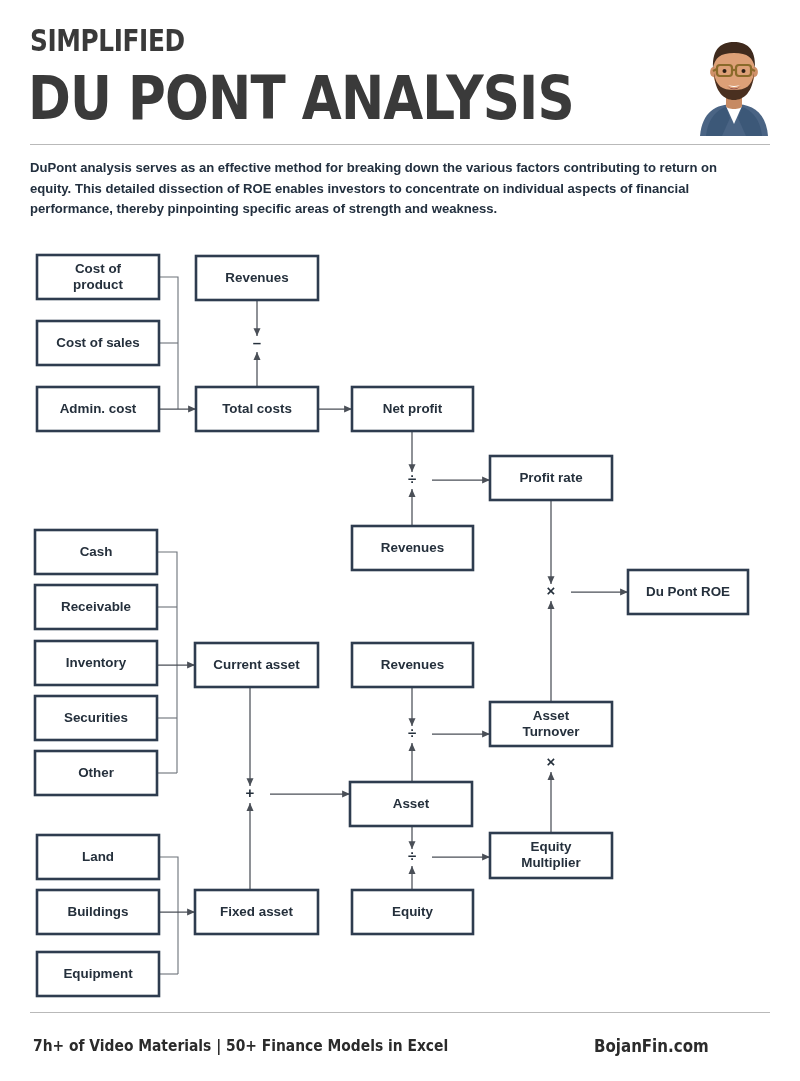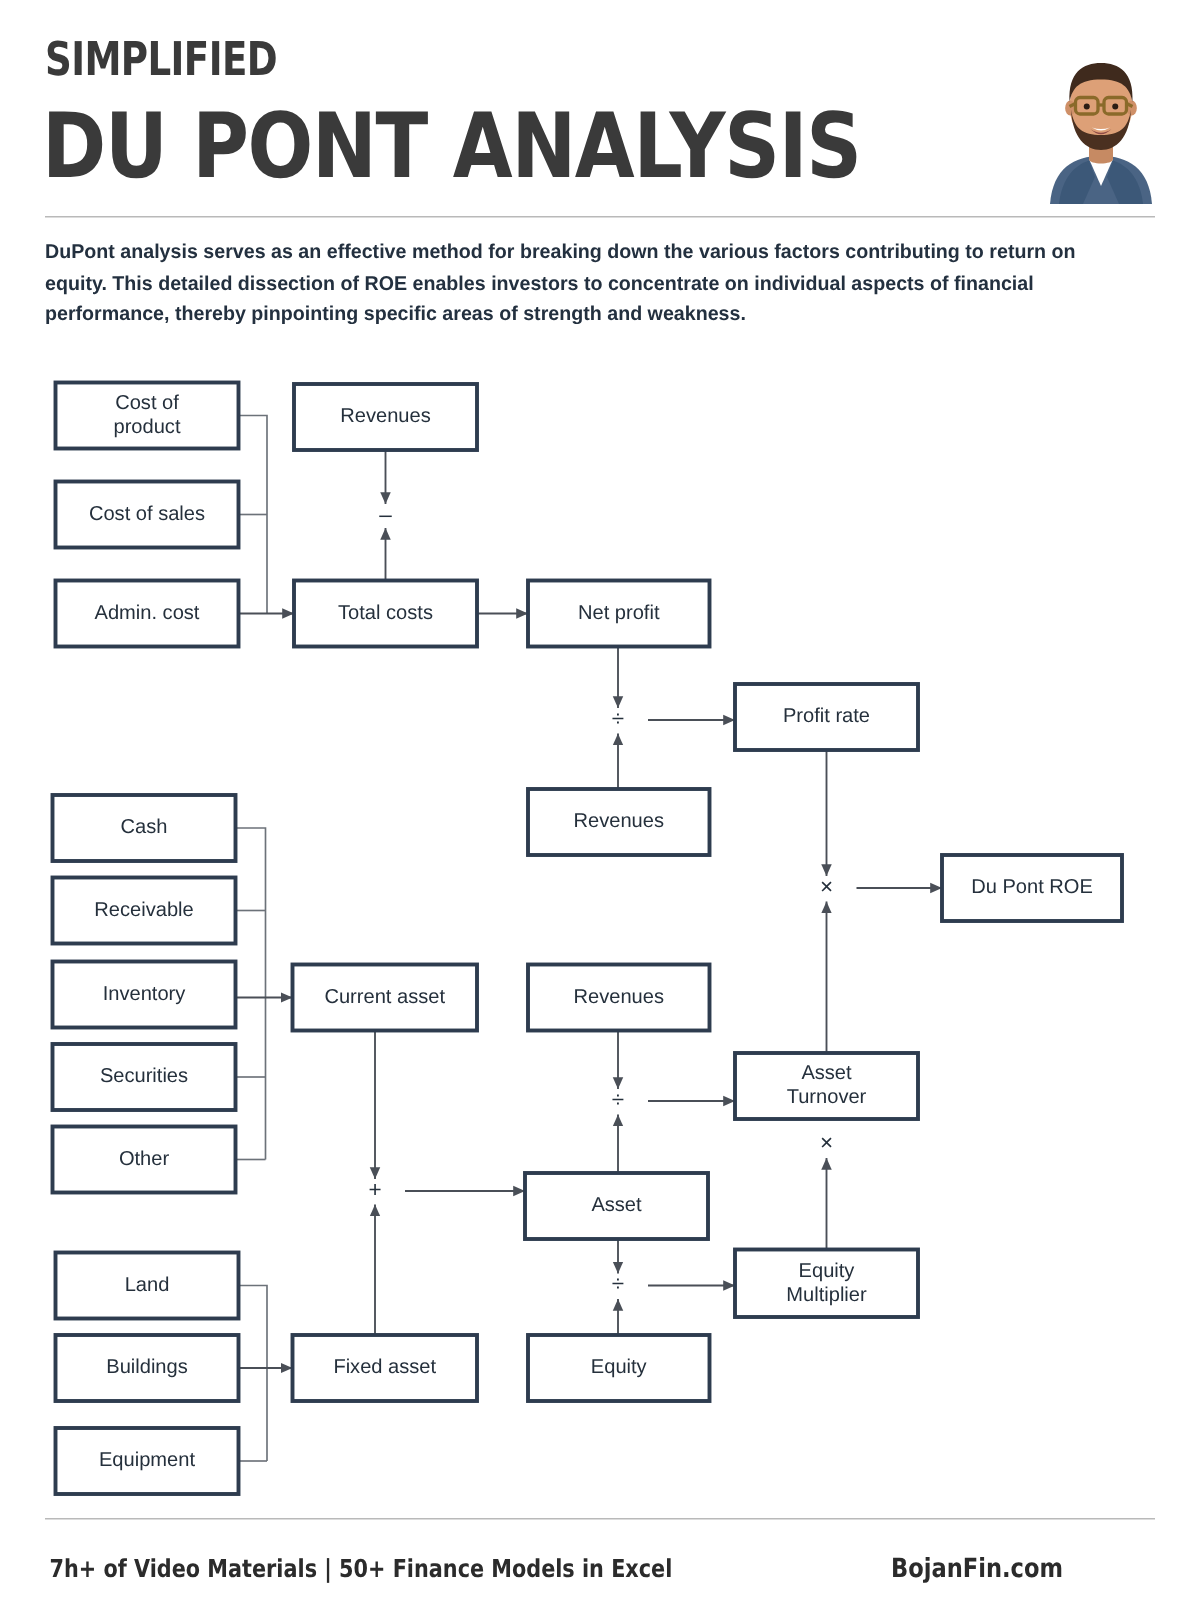--- a/index.html
+++ b/index.html
@@ -37,21 +37,21 @@
 
   
   .intro{
     position:absolute;left:30px;top:158px;width:742px;
     font-size:13.3px;line-height:20.5px;color:#23303f;
     font-weight:600;
     transform:scaleX(0.985);transform-origin:left top;
   }
 
   
-  .diagram{position:absolute;left:0;top:240px;width:800px;height:770px;}
+  .diagram{position:absolute;left:0;top:240px;width:800px;height:770px;font-weight:bold;}
   .diagram svg{display:block;}
 
   .nodebox{
     fill:#ffffff;stroke:#2e3c4f;stroke-width:2.6;
   }
   .nodelabel{
     font-family:"Liberation Sans", sans-serif;
     font-size:13.4px;fill:#25303c;text-anchor:middle;
     dominant-baseline:middle;
   }

